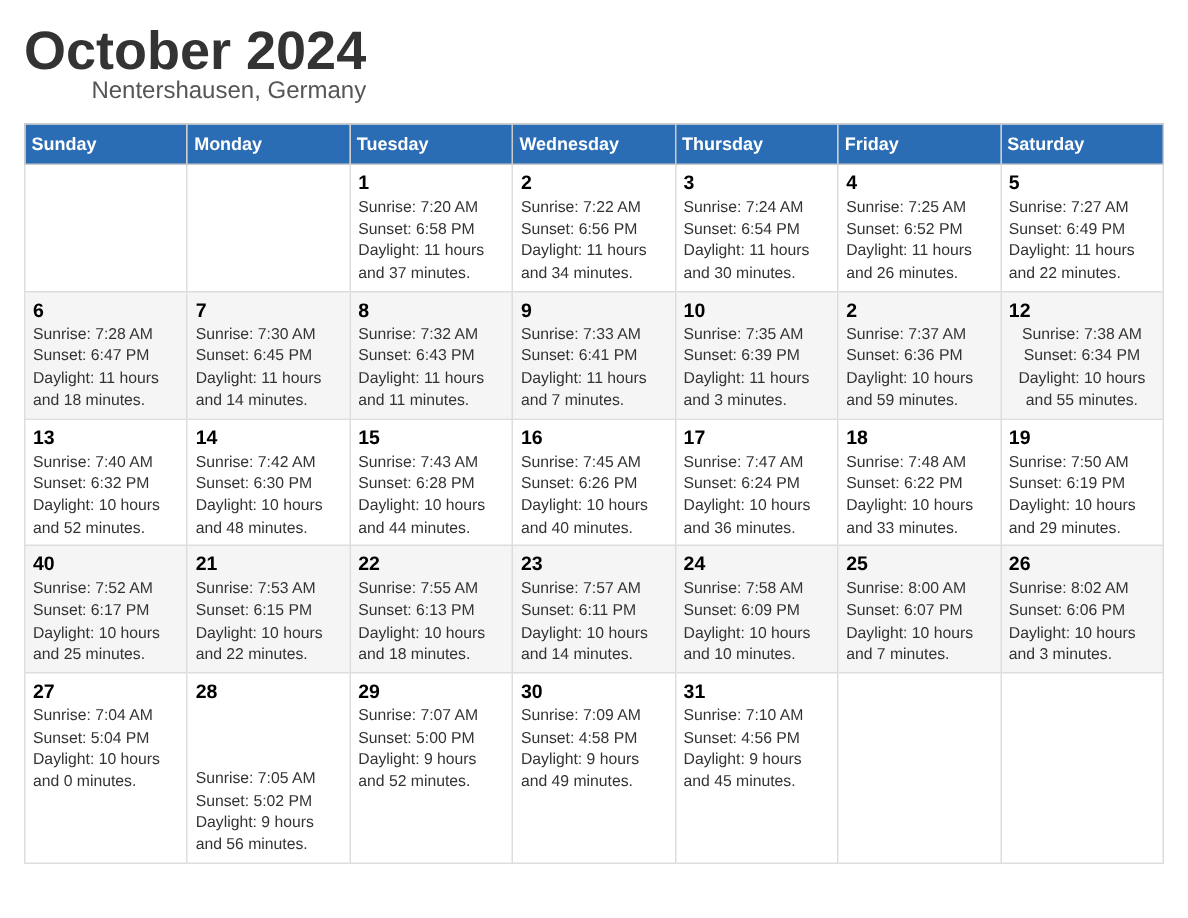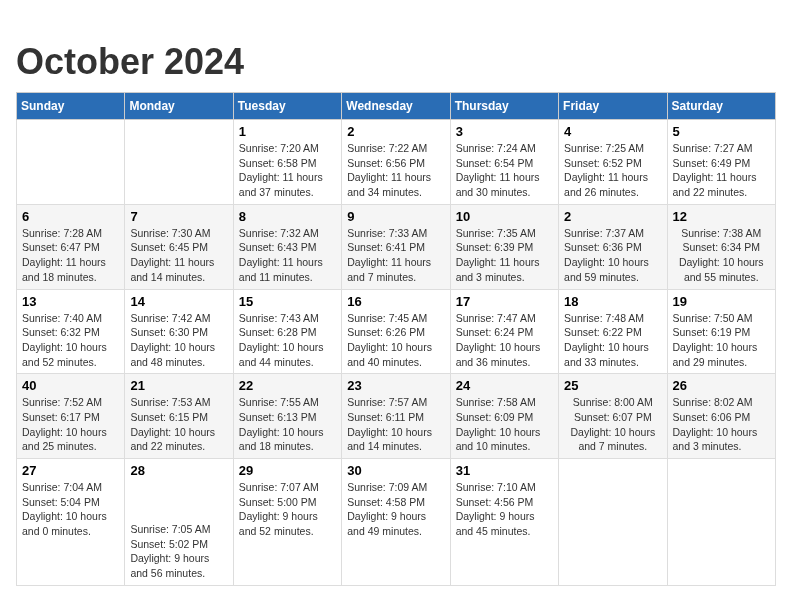--- a/index.html
+++ b/index.html
@@ -41,21 +41,20 @@
       height: 30px;
     }
     .title-block {
       text-align: right;
     }
     .calendar-title {
       font-size: 36px;
       font-weight: bold;
       color: #333;
       line-height: 1;
-      margin-top: 28px;
     }
     .calendar-subtitle {
       font-size: 16px;
       color: #555;
     }
     table {
       width: 100%;
       border-collapse: collapse;
       font-size: 11px;
     }
@@ -96,20 +95,21 @@
     tbody tr:nth-child(even) td.empty {
       background: #f5f5f5 !important;
     }
   </style>
 </head>
 <body>
 
 <div class="header">
   <div class="title-block">
     <div class="calendar-title">October 2024</div>
+    <div class="calendar-subtitle">Nentershausen, Germany</div>
   </div>
 </div>
 
 <table>
   <thead>
     <tr>
         <th>Sunday</th>
         <th>Monday</th>
         <th>Tuesday</th>
         <th>Wednesday</th>
@@ -267,21 +267,21 @@
 Daylight: 10 hours and 14 minutes.</div>
         </td>
         <td>
           <span class="day-num">24</span>
           <div class="day-detail" style="white-space: pre-line;">Sunrise: 7:58 AM
 Sunset: 6:09 PM
 Daylight: 10 hours and 10 minutes.</div>
         </td>
         <td>
           <span class="day-num">25</span>
-          <div class="day-detail" style="white-space: pre-line; text-align: center;">Sunrise: 8:00 AM
+          <div class="day-detail" style="white-space: pre-line;">Sunrise: 8:00 AM
 Sunset: 6:07 PM
 Daylight: 10 hours and 7 minutes.</div>
         </td>
         <td>
           <span class="day-num">26</span>
           <div class="day-detail" style="white-space: pre-line;">Sunrise: 8:02 AM
 Sunset: 6:06 PM
 Daylight: 10 hours and 3 minutes.</div>
         </td>
       </tr>

